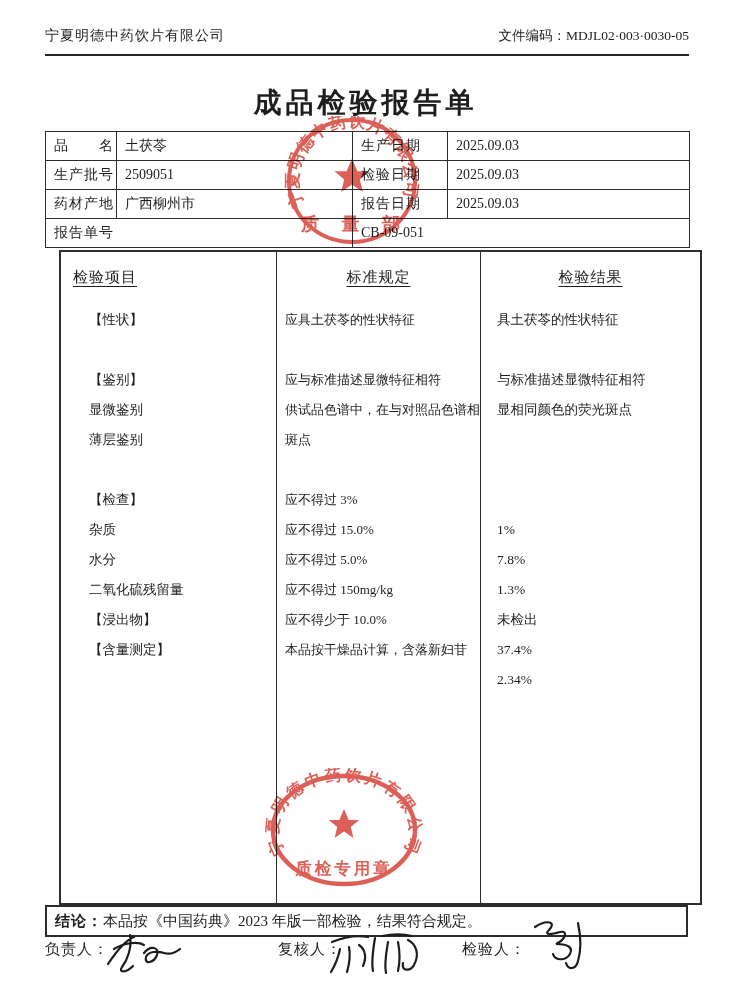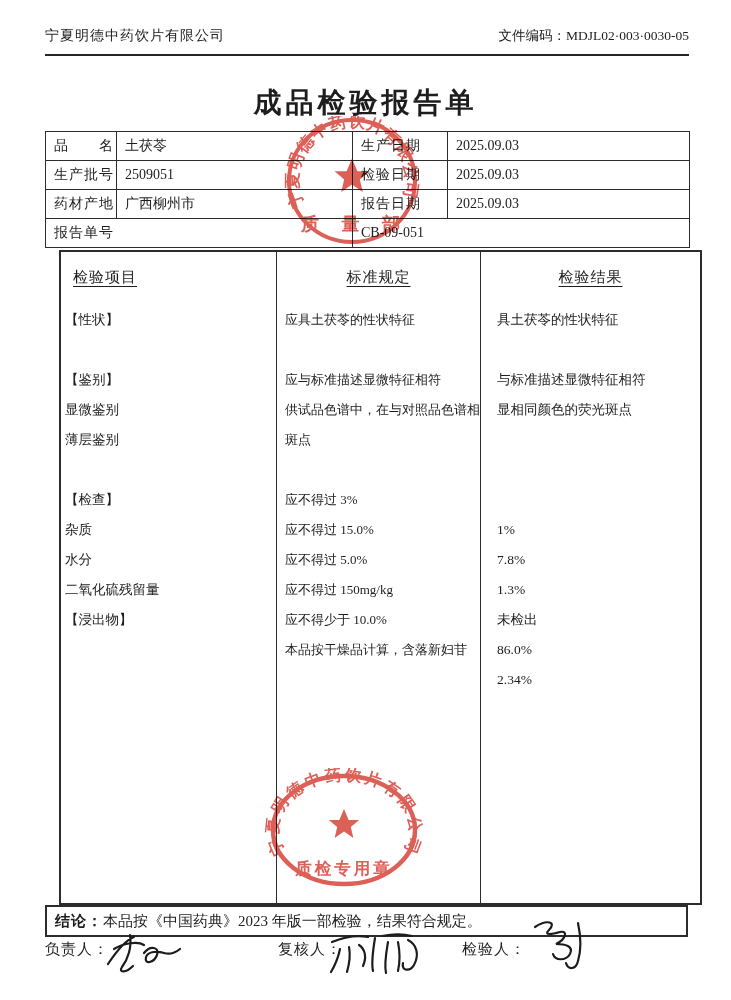--- a/index.html
+++ b/index.html
@@ -34,21 +34,21 @@
   .mcol{box-sizing:border-box;height:100%;}
   .mcol1{width:215px;}
   .mcol2{width:205px;border-left:1.5px solid #2c2c2c;border-right:1.5px solid #2c2c2c;}
   .mcol3{flex:1;}
   .col-header{height:50px;display:flex;align-items:center;font-size:15px;letter-spacing:1px;}
   .col-header span{text-decoration:underline;text-underline-offset:4px;}
   .ch-left{justify-content:flex-start;padding-left:12px;}
   .ch-center{justify-content:center;}
   .lines{padding-top:3px;}
   .tline{height:30px;line-height:30px;font-size:13.5px;white-space:pre;overflow:visible;}
-  .mcol1 .lines{padding-left:4px;}
+  .mcol1 .lines{padding-left:28px;}
   .mcol2 .lines{padding-left:8px;}
   .mcol2 .tline{font-size:13px;}
   .mcol3 .lines{padding-left:16px;}
   
   .conclusion{
     left:45px;top:905px;width:643px;height:32px;box-sizing:border-box;
     border:2px solid #2c2c2c;padding:5px 8px 0 8px;font-size:15px;white-space:nowrap;
     background:transparent;
   }
   .conclusion b{letter-spacing:1px;}
@@ -116,20 +116,21 @@
           <div class="tline"></div>
           <div class="tline">【鉴别】</div>
           <div class="tline">显微鉴别</div>
           <div class="tline">薄层鉴别</div>
           <div class="tline"></div>
           <div class="tline">【检查】</div>
           <div class="tline">杂质</div>
           <div class="tline">水分</div>
           <div class="tline">二氧化硫残留量</div>
           <div class="tline">【浸出物】</div>
+          <div class="tline">【含量测定】</div>
           <div class="tline"></div>
         </div>
     </div>
     <div class="mcol mcol2">
       <div class="col-header ch-center">
         <span>标准规定</span>
       </div>
       <div class="lines">
           <div class="tline">应具土茯苓的性状特征</div>
           <div class="tline"></div>
@@ -154,21 +155,21 @@
           <div class="tline"></div>
           <div class="tline">与标准描述显微特征相符</div>
           <div class="tline">显相同颜色的荧光斑点</div>
           <div class="tline"></div>
           <div class="tline"></div>
           <div class="tline"></div>
           <div class="tline">1%</div>
           <div class="tline">7.8%</div>
           <div class="tline">1.3%</div>
           <div class="tline">未检出</div>
-          <div class="tline">86.0%</div>
+          <div class="tline">37.4%</div>
           <div class="tline">2.34%</div>
           <div class="tline"></div>
         </div>
     </div>
   </div>
 
   <svg class="abs stamp" style="left:281px;top:116px;" width="142" height="132" viewBox="0 0 142 132">
     <defs>
       <path id="arcTop" d="M 25 93 A 54 54 0 1 1 117 93" fill="none"></path>
     </defs>

